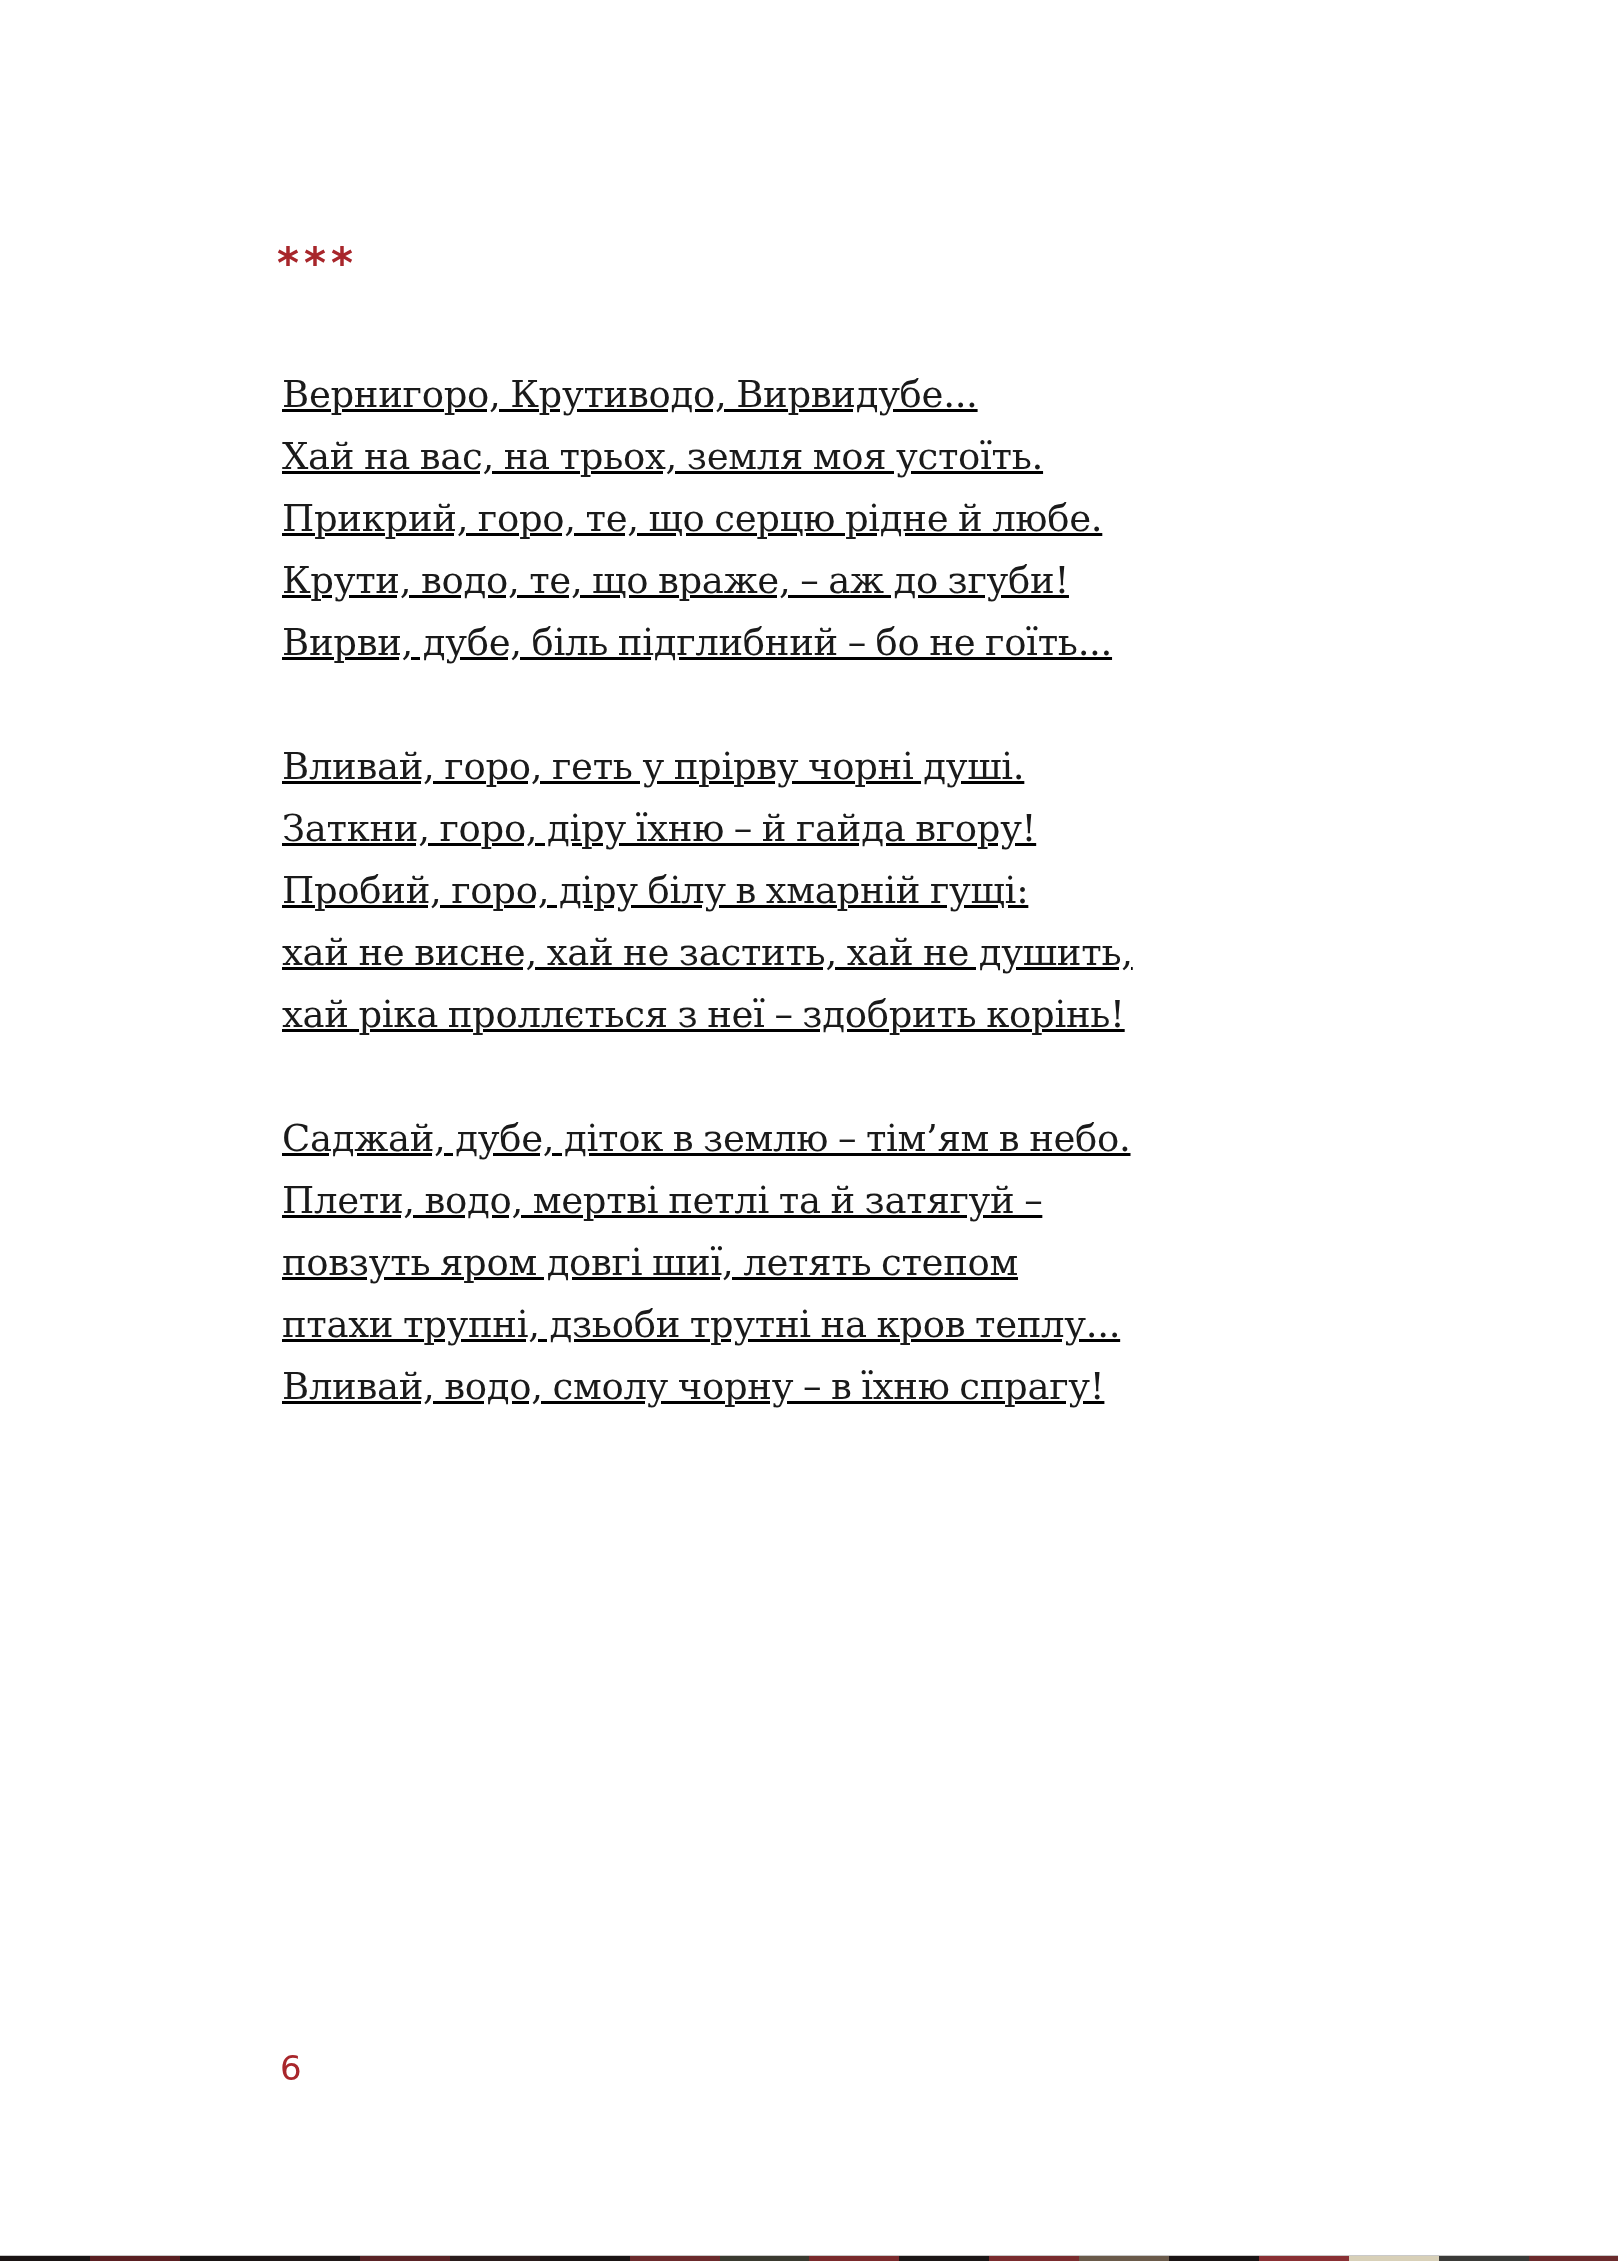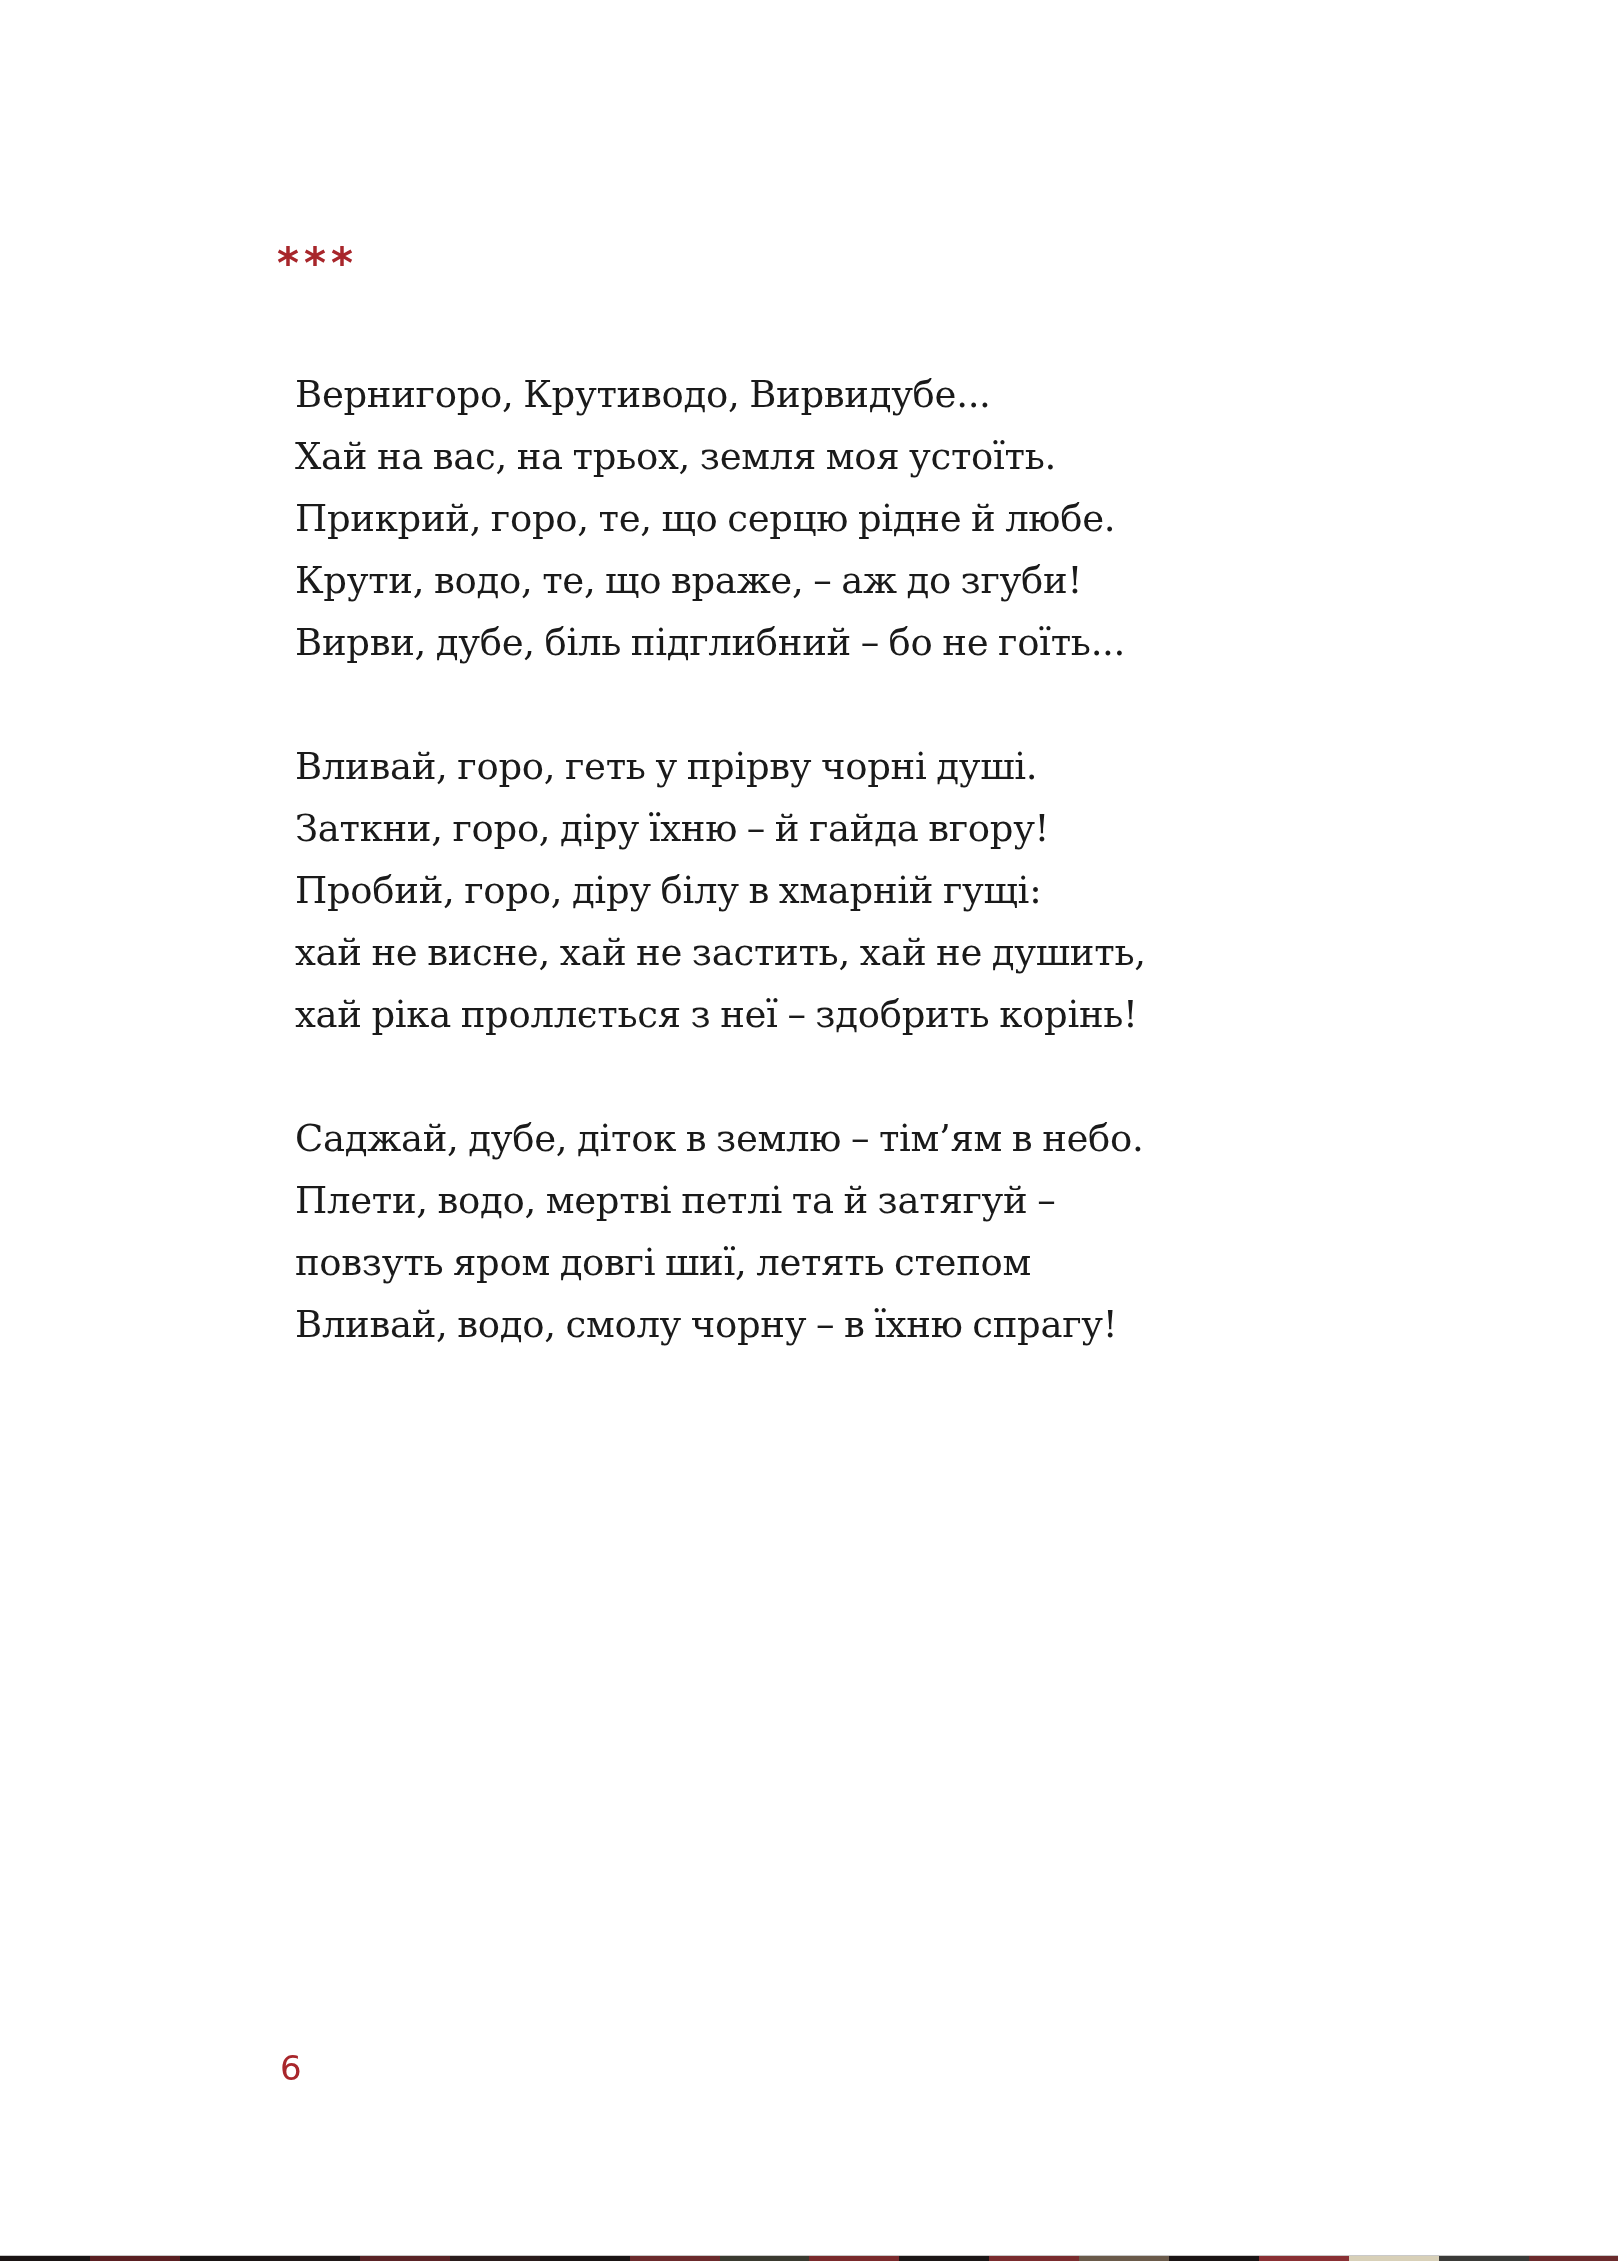--- a/index.html
+++ b/index.html
@@ -32,21 +32,22 @@
       letter-spacing: 5px;
       color: var(--accent);
     }
     .poem {
       position: absolute;
       left: 278px;
       top: 364px;
       width: 1096px;
     }
     .stanza {
-      margin: 0 0 62px 17px;
+      margin: 0 0 62px 4px;
+      text-decoration: underline;
     }
     .line {
       display: block;
       font-family: "DejaVu Serif", serif;
       font-size: 37px;
       line-height: 62px;
       height: 62px;
       color: #1a1a1a;
       white-space: nowrap;
       letter-spacing: -0.3px;
@@ -94,20 +95,21 @@
       <span class="line">Вливай, горо, геть у прірву чорні душі.</span>
       <span class="line">Заткни, горо, діру їхню – й гайда вгору!</span>
       <span class="line">Пробий, горо, діру білу в хмарній гущі:</span>
       <span class="line">хай не висне, хай не застить, хай не душить,</span>
       <span class="line">хай ріка проллється з неї – здобрить корінь!</span>
     </div>
     <div class="stanza">
       <span class="line">Саджай, дубе, діток в землю – тім’ям в небо.</span>
       <span class="line">Плети, водо, мертві петлі та й затягуй –</span>
       <span class="line">повзуть яром довгі шиї, летять степом</span>
+      <span class="line">птахи трупні, дзьоби трутні на кров теплу...</span>
       <span class="line">Вливай, водо, смолу чорну – в їхню спрагу!</span>
     </div>
   </div>
 
   <div class="page-number">6</div>
 
   <div class="bottom-strip" id="bottom-strip">
       <span style="width: 90px; background: rgb(26, 20, 20);"></span>
       <span style="width: 90px; background: rgb(90, 31, 34);"></span>
       <span style="width: 90px; background: rgb(26, 20, 20);"></span>

